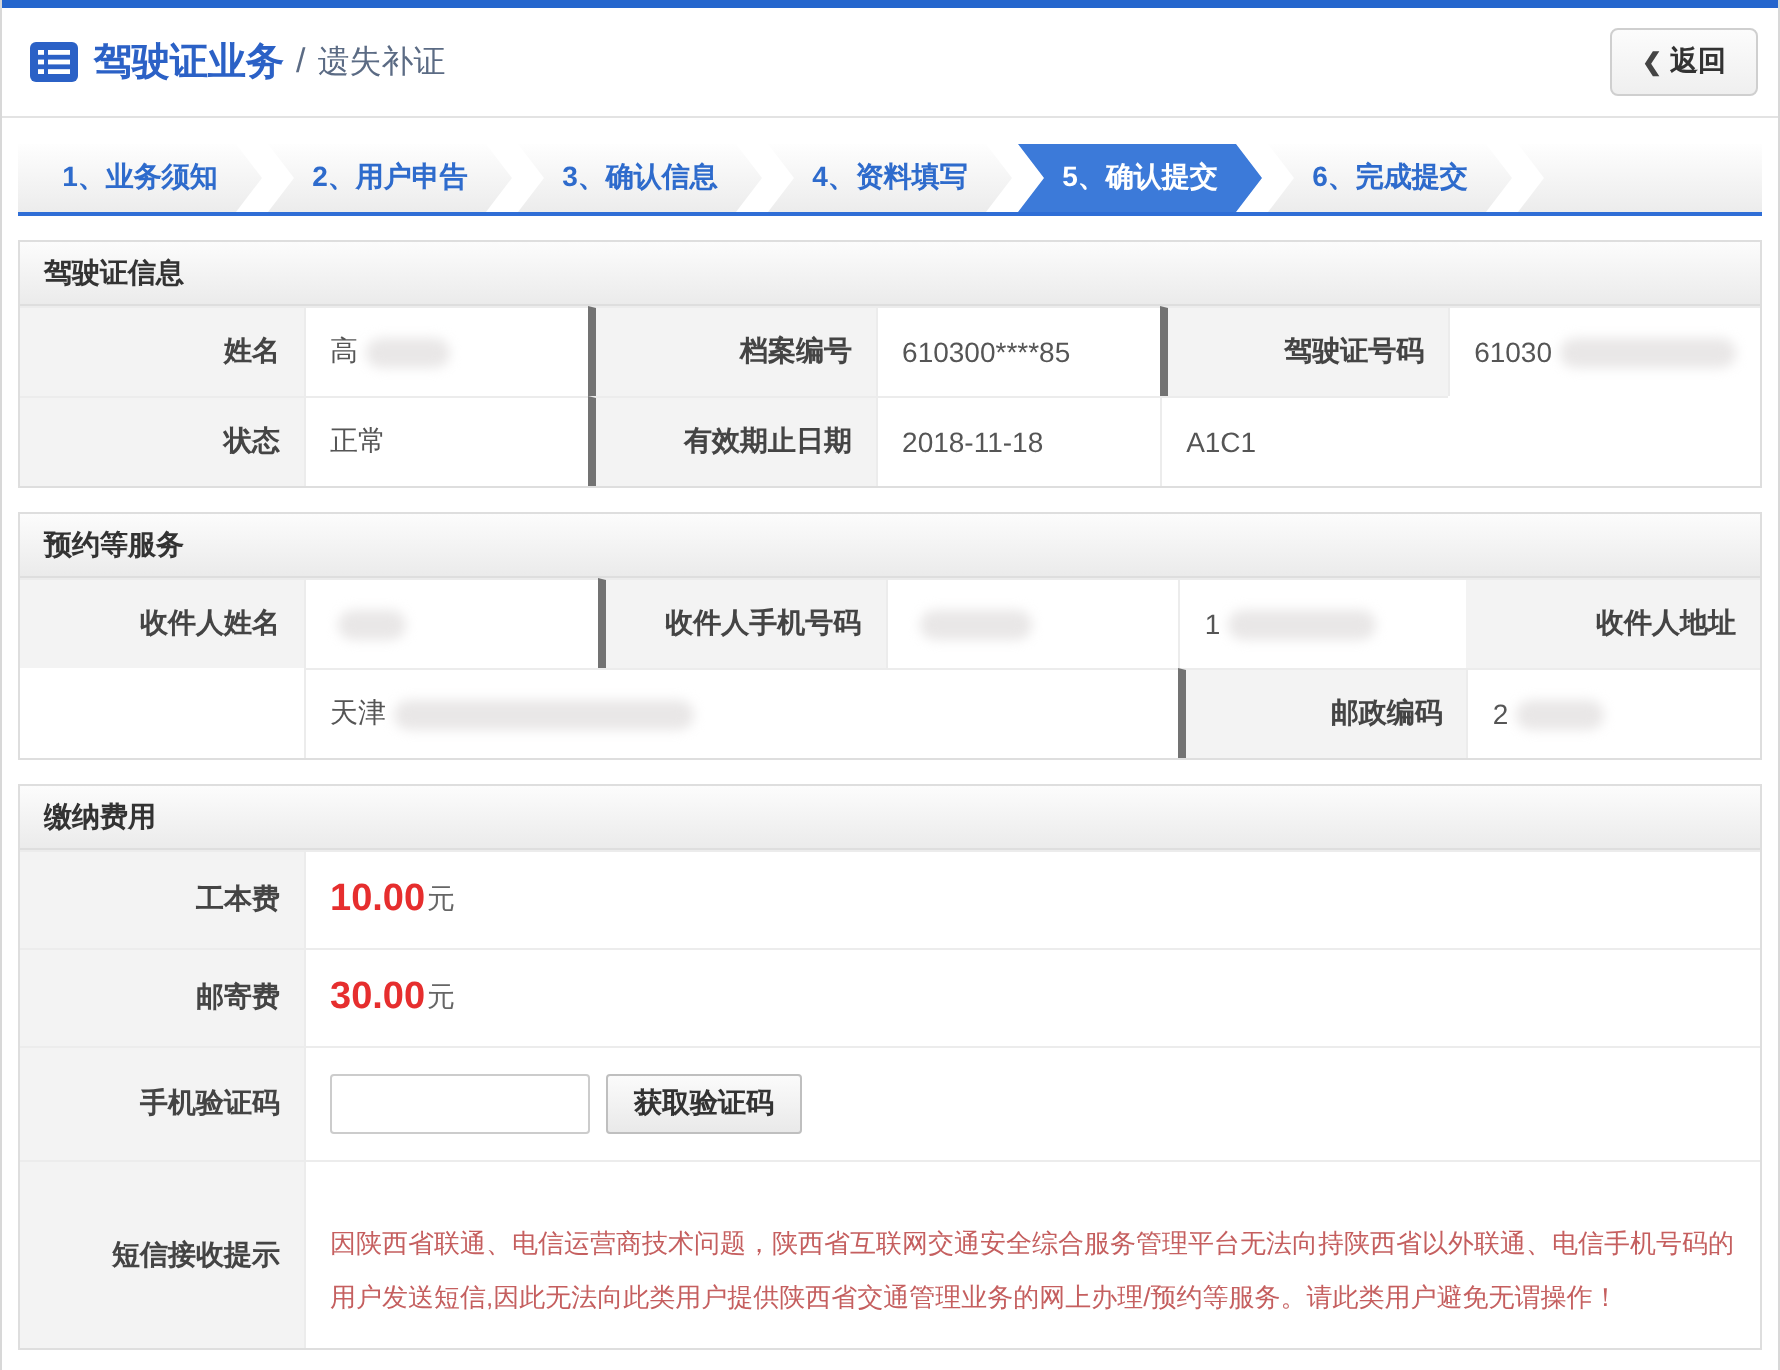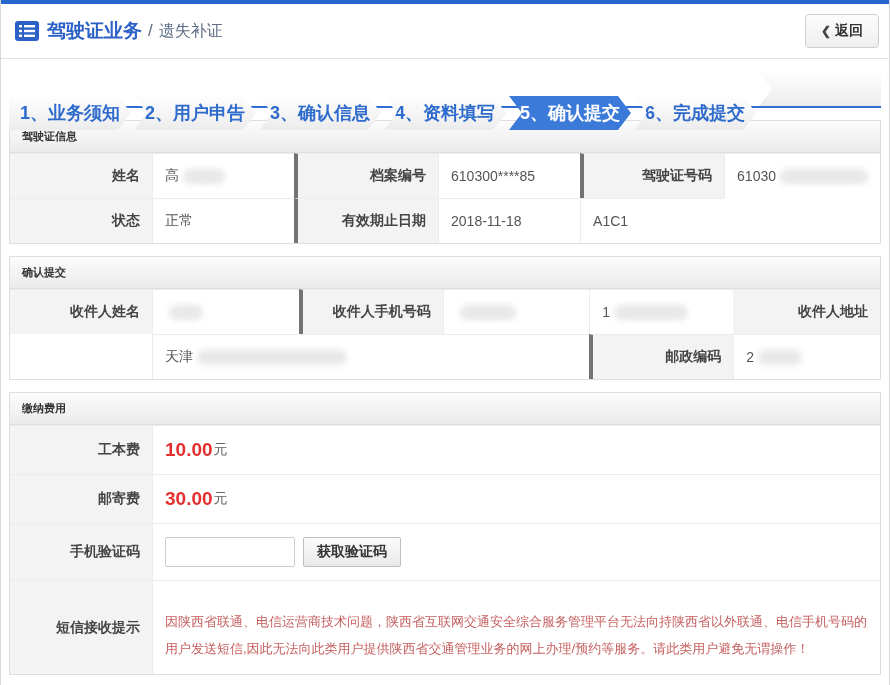--- a/index.html
+++ b/index.html
@@ -43,42 +43,41 @@
   .wizard {
     margin: 13px 8px 0 8px;
     height: 36px; flex: none;
     display: flex;
     border-bottom: 2px solid #2f6ed6;
     background: #fff;
   }
   .step {
     flex: none; width: 122px; height: 34px;
     display: flex; align-items: center; justify-content: center;
-    font-size: 18px; font-weight: bold; color: #2e6bcc;
+    font-size: 14px; font-weight: bold; color: #2e6bcc;
     background: linear-gradient(180deg,#fefefe,#ececec);
     clip-path: polygon(0 0, calc(100% - 13px) 0, 100% 50%, calc(100% - 13px) 100%, 0 100%, 13px 50%);
     margin-left: 3px;
-    margin-top: 24px;
   }
   .step.first { clip-path: polygon(0 0, calc(100% - 13px) 0, 100% 50%, calc(100% - 13px) 100%, 0 100%); margin-left: 0; }
   .step.active { background: #3c7ad9; color: #fff; }
   .step-filler {
     flex: 1; height: 34px; margin-left: 3px;
     background: linear-gradient(180deg,#fefefe,#ececec);
     clip-path: polygon(0 0, 100% 0, 100% 100%, 0 100%, 13px 50%);
   }
 
   
   .section { margin: 12px 8px 0 8px; border: 1px solid #dedede; flex: none; }
   .section-header {
     height: 32px; display: flex; align-items: center;
     padding: 0 12px;
     background: linear-gradient(180deg,#fcfcfc,#ebebeb);
     border-bottom: 1px solid #dedede;
-    font-size: 11px; font-weight: bold; color: #333;
+    font-size: 14px; font-weight: bold; color: #333;
   }
   .info-grid { display: grid; grid-template-columns: 142px 1fr 144px 1fr 144px 1fr; }
   .cell {
     padding: 13px 12px; font-size: 14px; min-height: 45px;
     display: flex; align-items: center;
     border-top: 1px solid #ececec;
   }
   .cell.lbl {
     background: #f3f3f3; justify-content: flex-end;
     font-weight: bold; color: #444; text-align: right;
@@ -176,21 +175,21 @@
       <div class="cell val">
           <span>2018-11-18</span>
         </div>
       <div class="cell val">
           <span>A1C1</span>
         </div>
     </div>
   </div>
 
   <div class="section">
-    <div class="section-header">确认提交</div>
+    <div class="section-header">预约等服务</div>
     <div class="info-grid">
       <div class="cell lbl first-col row1">收件人姓名</div>
       <div class="cell val row1">
           <span></span>
           <span class="blur" style="width:34px"></span>
         </div>
       <div class="cell lbl row1">收件人手机号码</div>
       <div class="cell val row1">
           <span></span>
           <span class="blur" style="width:56px"></span>

